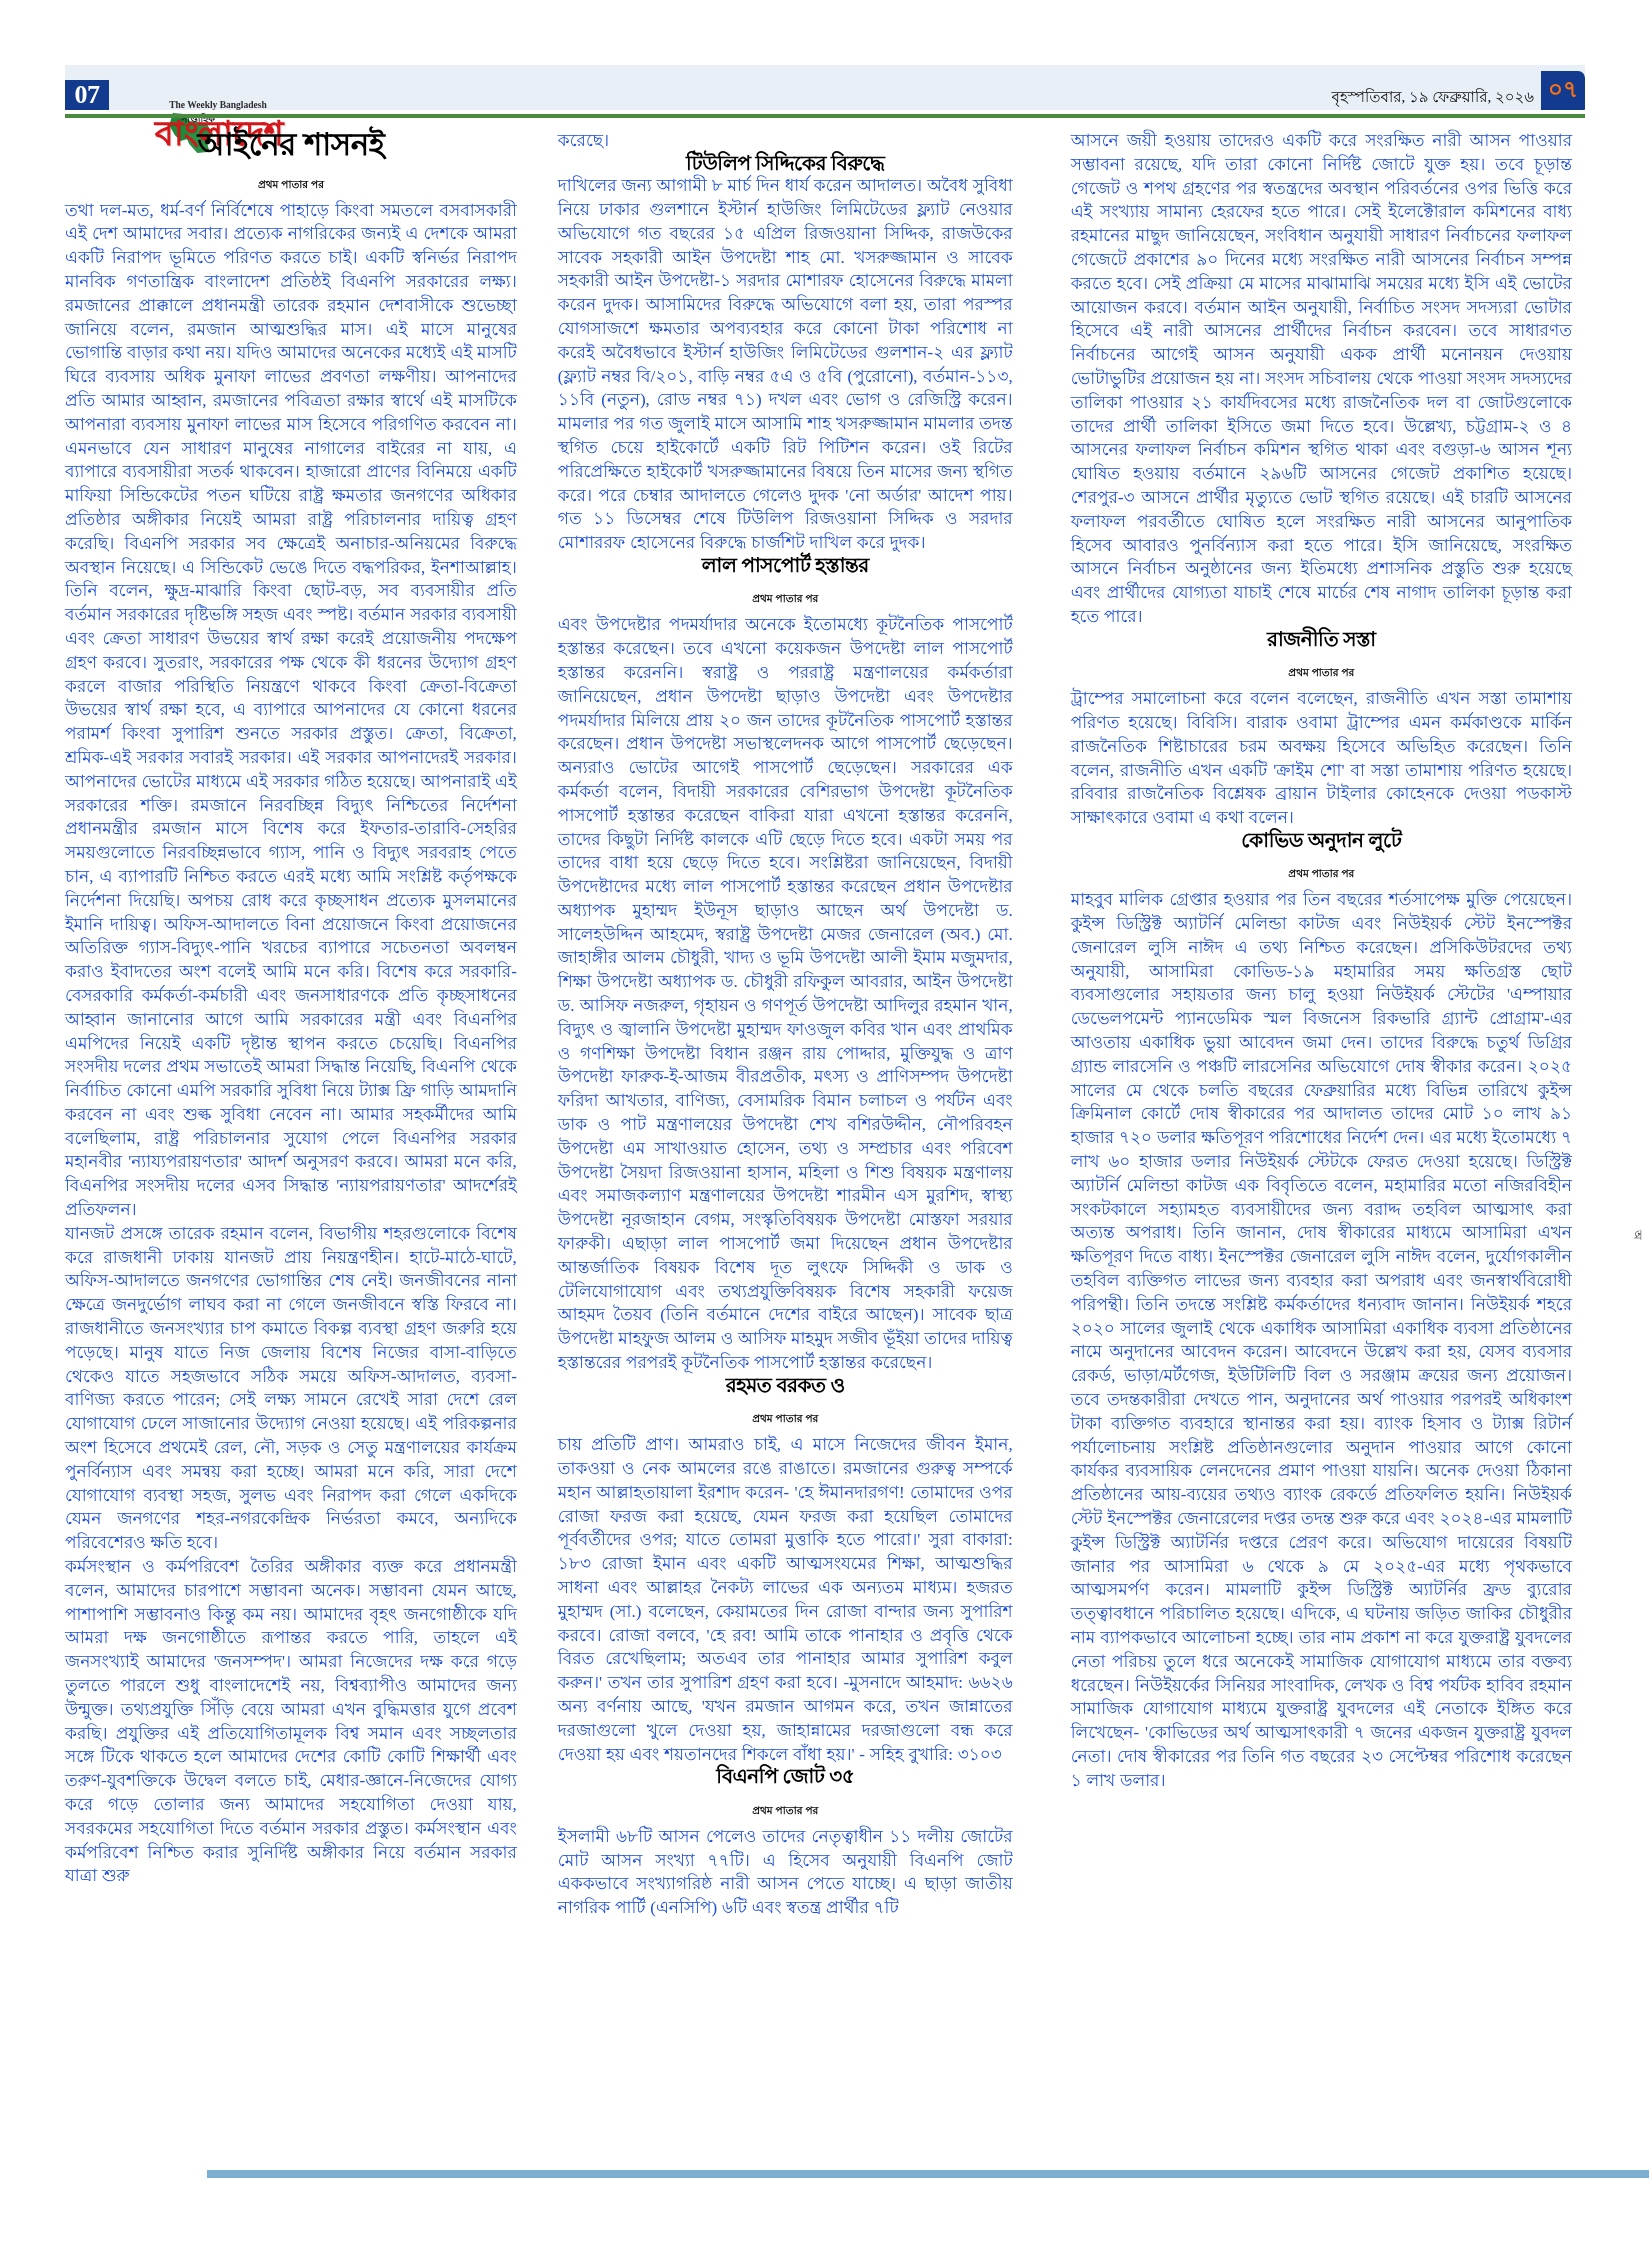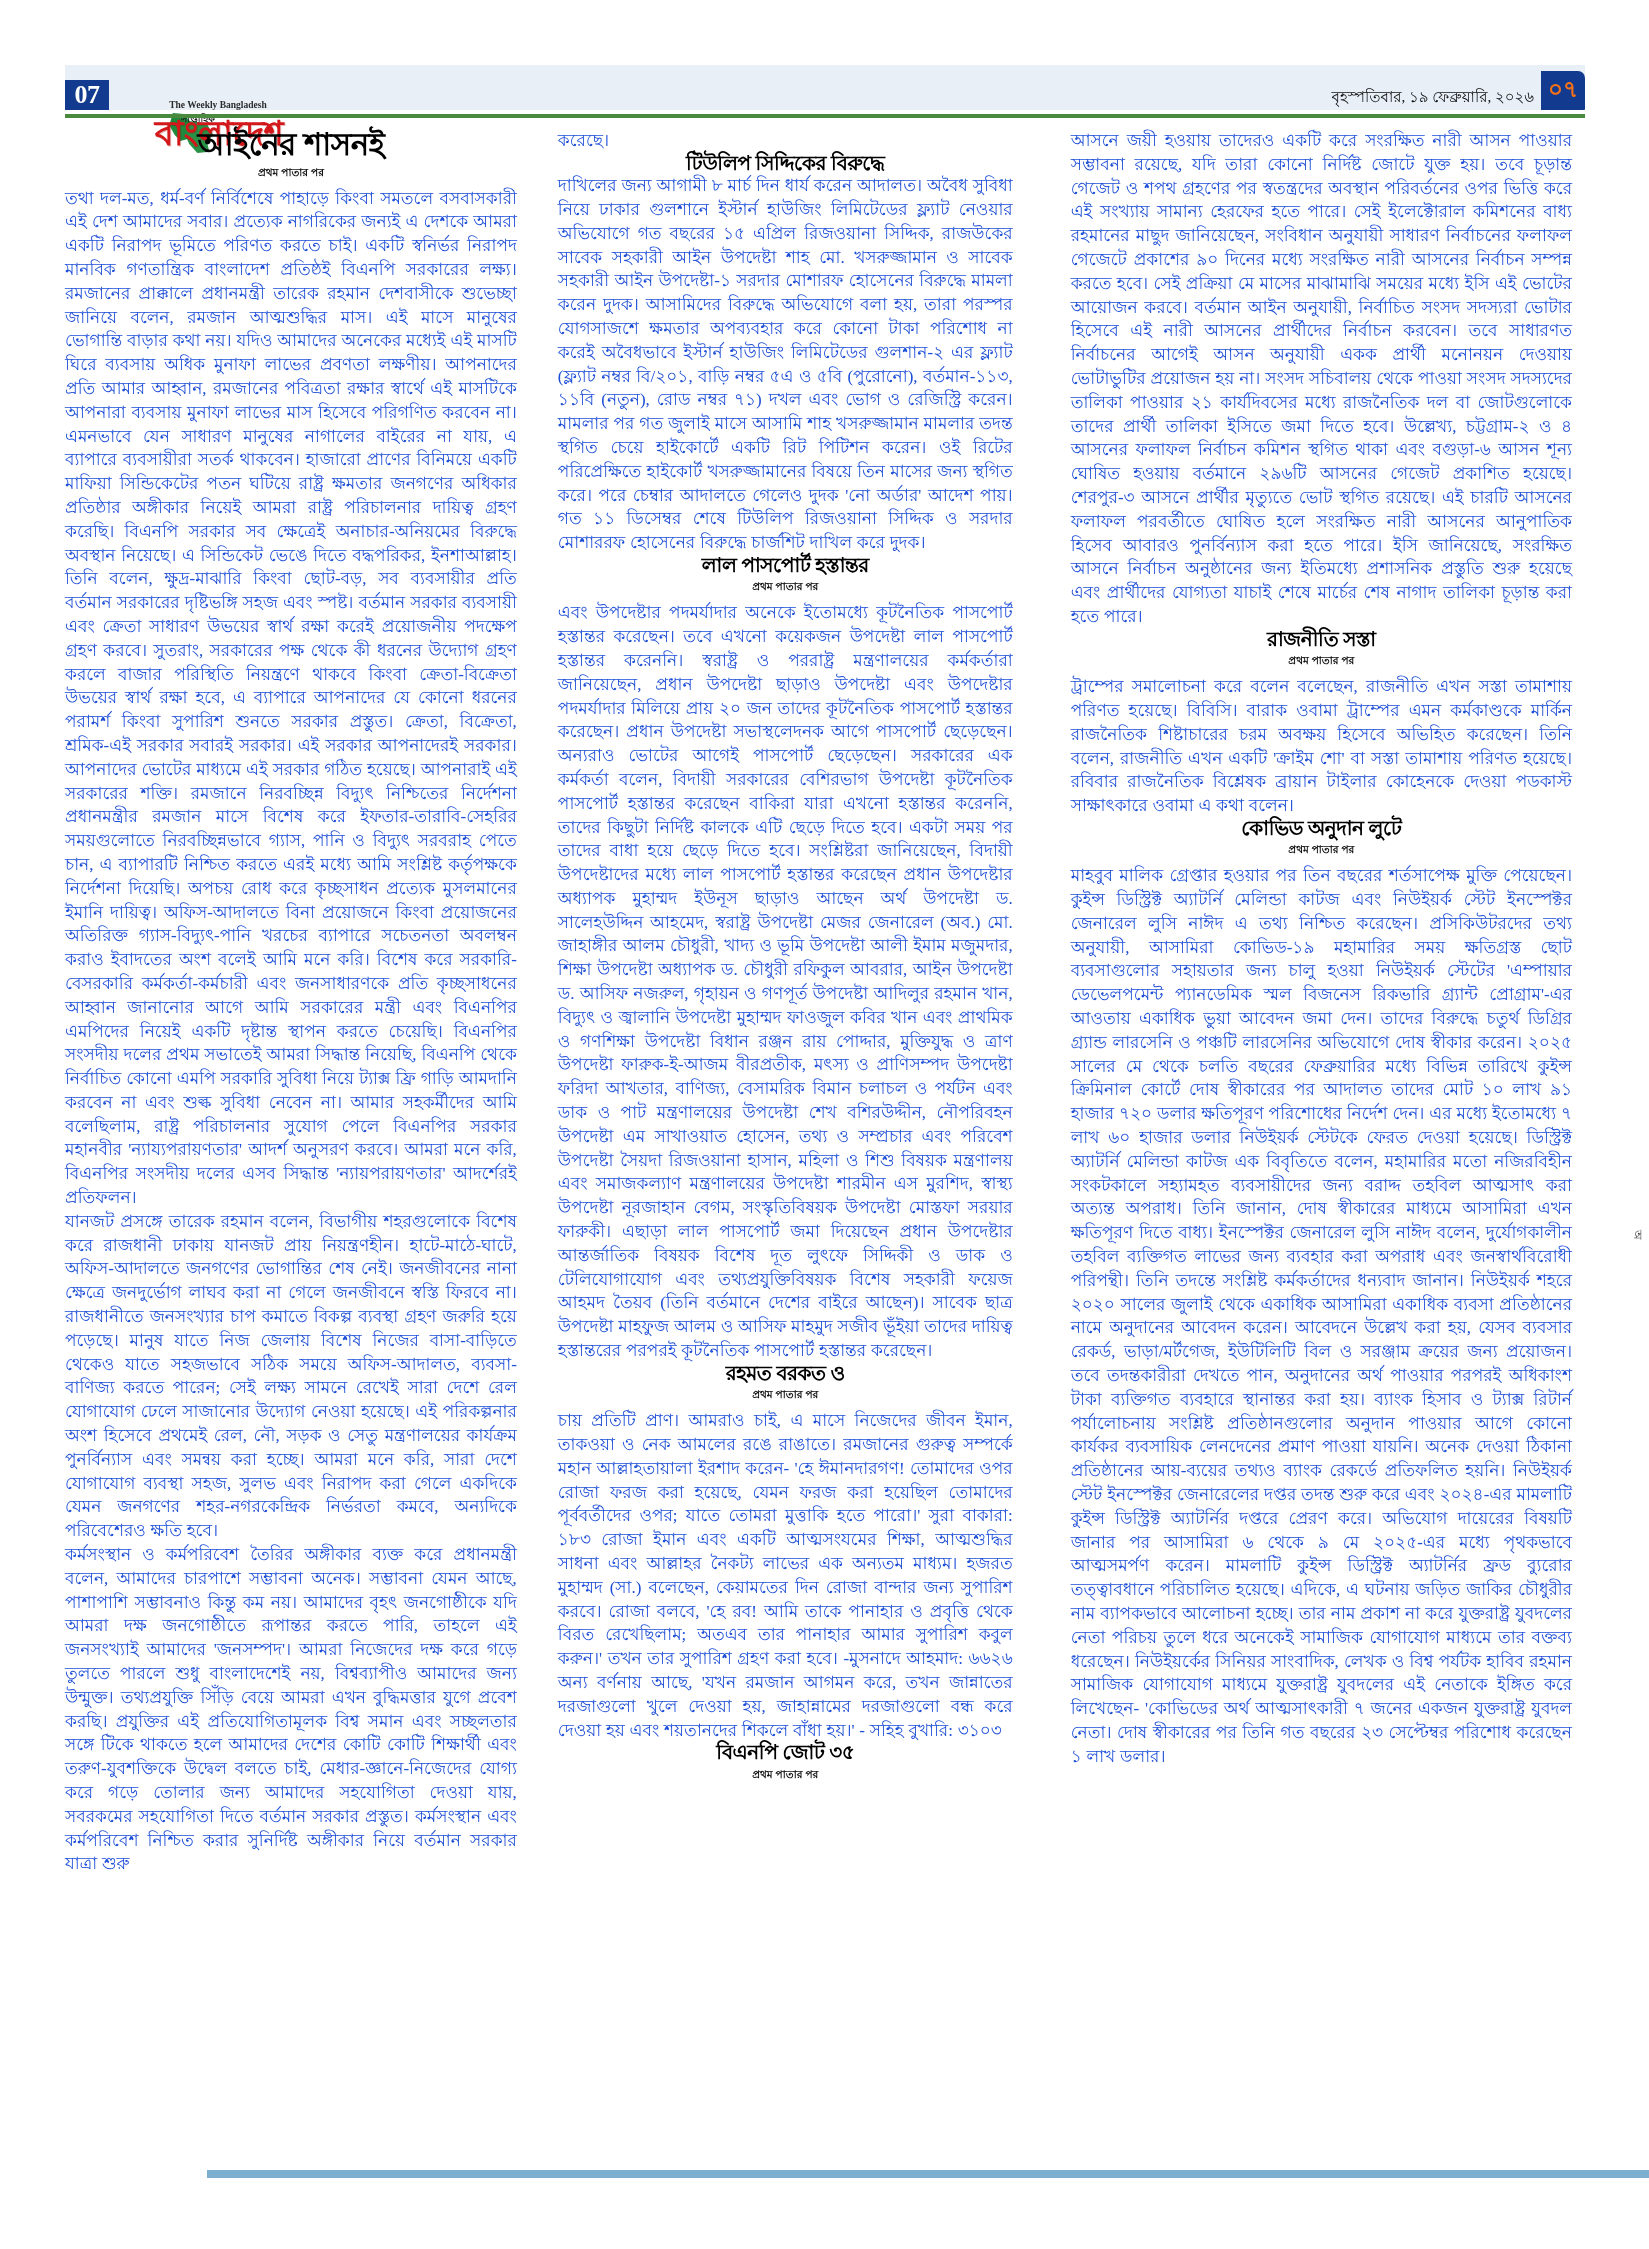--- a/index.html
+++ b/index.html
@@ -94,21 +94,21 @@
     font-family:"Liberation Sans", sans-serif;
     line-height:1.02;
     margin: 0 0 1px 0;
     letter-spacing:-0.5px;
   }
   .headline.h1 { font-size: 31px; }
   .headline.h2 { font-size: 20px; text-align: center; }
   .kicker {
     text-align:center;
     font-size:10.5px; color:#111; font-weight:700;
-    margin: 4px 0 5px 0;
+    margin: 16px 0 5px 0;
     font-family:"Liberation Sans", sans-serif;
   }
 
   p.body {
     margin: 0 0 0 0;
     text-align: justify;
     text-justify: inter-word;
     font-size: 17px;
     line-height: 1.40;
     color:#1d4ed8;
@@ -165,20 +165,21 @@
         <h2 class="headline h2">টিউলিপ সিদ্দিকের বিরুদ্ধে</h2>
         <p class="body">দাখিলের জন্য আগামী ৮ মার্চ দিন ধার্য করেন আদালত। অবৈধ সুবিধা নিয়ে ঢাকার গুলশানে ইস্টার্ন হাউজিং লিমিটেডের ফ্ল্যাট নেওয়ার অভিযোগে গত বছরের ১৫ এপ্রিল রিজওয়ানা সিদ্দিক, রাজউকের সাবেক সহকারী আইন উপদেষ্টা শাহ মো. খসরুজ্জামান ও সাবেক সহকারী আইন উপদেষ্টা-১ সরদার মোশারফ হোসেনের বিরুদ্ধে মামলা করেন দুদক। আসামিদের বিরুদ্ধে অভিযোগে বলা হয়, তারা পরস্পর যোগসাজশে ক্ষমতার অপব্যবহার করে কোনো টাকা পরিশোধ না করেই অবৈধভাবে ইস্টার্ন হাউজিং লিমিটেডের গুলশান-২ এর ফ্ল্যাট (ফ্ল্যাট নম্বর বি/২০১, বাড়ি নম্বর ৫এ ও ৫বি (পুরোনো), বর্তমান-১১৩, ১১বি (নতুন), রোড নম্বর ৭১) দখল এবং ভোগ ও রেজিস্ট্রি করেন। মামলার পর গত জুলাই মাসে আসামি শাহ খসরুজ্জামান মামলার তদন্ত স্থগিত চেয়ে হাইকোর্টে একটি রিট পিটিশন করেন। ওই রিটের পরিপ্রেক্ষিতে হাইকোর্ট খসরুজ্জামানের বিষয়ে তিন মাসের জন্য স্থগিত করে। পরে চেম্বার আদালতে গেলেও দুদক 'নো অর্ডার' আদেশ পায়। গত ১১ ডিসেম্বর শেষে টিউলিপ রিজওয়ানা সিদ্দিক ও সরদার মোশাররফ হোসেনের বিরুদ্ধে চার্জশিট দাখিল করে দুদক।</p>
         <h2 class="headline h2">লাল পাসপোর্ট হস্তান্তর</h2>
         <div class="kicker">প্রথম পাতার পর</div>
         <p class="body">এবং উপদেষ্টার পদমর্যাদার অনেকে ইতোমধ্যে কূটনৈতিক পাসপোর্ট হস্তান্তর করেছেন। তবে এখনো কয়েকজন উপদেষ্টা লাল পাসপোর্ট হস্তান্তর করেননি। স্বরাষ্ট্র ও পররাষ্ট্র মন্ত্রণালয়ের কর্মকর্তারা জানিয়েছেন, প্রধান উপদেষ্টা ছাড়াও উপদেষ্টা এবং উপদেষ্টার পদমর্যাদার মিলিয়ে প্রায় ২০ জন তাদের কূটনৈতিক পাসপোর্ট হস্তান্তর করেছেন। প্রধান উপদেষ্টা সভাস্থলেদনক আগে পাসপোর্ট ছেড়েছেন। অন্যরাও ভোটের আগেই পাসপোর্ট ছেড়েছেন। সরকারের এক কর্মকর্তা বলেন, বিদায়ী সরকারের বেশিরভাগ উপদেষ্টা কূটনৈতিক পাসপোর্ট হস্তান্তর করেছেন বাকিরা যারা এখনো হস্তান্তর করেননি, তাদের কিছুটা নির্দিষ্ট কালকে এটি ছেড়ে দিতে হবে। একটা সময় পর তাদের বাধা হয়ে ছেড়ে দিতে হবে। সংশ্লিষ্টরা জানিয়েছেন, বিদায়ী উপদেষ্টাদের মধ্যে লাল পাসপোর্ট হস্তান্তর করেছেন প্রধান উপদেষ্টার অধ্যাপক মুহাম্মদ ইউনূস ছাড়াও আছেন অর্থ উপদেষ্টা ড. সালেহউদ্দিন আহমেদ, স্বরাষ্ট্র উপদেষ্টা মেজর জেনারেল (অব.) মো. জাহাঙ্গীর আলম চৌধুরী, খাদ্য ও ভূমি উপদেষ্টা আলী ইমাম মজুমদার, শিক্ষা উপদেষ্টা অধ্যাপক ড. চৌধুরী রফিকুল আবরার, আইন উপদেষ্টা ড. আসিফ নজরুল, গৃহায়ন ও গণপূর্ত উপদেষ্টা আদিলুর রহমান খান, বিদ্যুৎ ও জ্বালানি উপদেষ্টা মুহাম্মদ ফাওজুল কবির খান এবং প্রাথমিক ও গণশিক্ষা উপদেষ্টা বিধান রঞ্জন রায় পোদ্দার, মুক্তিযুদ্ধ ও ত্রাণ উপদেষ্টা ফারুক-ই-আজম বীরপ্রতীক, মৎস্য ও প্রাণিসম্পদ উপদেষ্টা ফরিদা আখতার, বাণিজ্য, বেসামরিক বিমান চলাচল ও পর্যটন এবং ডাক ও পাট মন্ত্রণালয়ের উপদেষ্টা শেখ বশিরউদ্দীন, নৌপরিবহন উপদেষ্টা এম সাখাওয়াত হোসেন, তথ্য ও সম্প্রচার এবং পরিবেশ উপদেষ্টা সৈয়দা রিজওয়ানা হাসান, মহিলা ও শিশু বিষয়ক মন্ত্রণালয় এবং সমাজকল্যাণ মন্ত্রণালয়ের উপদেষ্টা শারমীন এস মুরশিদ, স্বাস্থ্য উপদেষ্টা নূরজাহান বেগম, সংস্কৃতিবিষয়ক উপদেষ্টা মোস্তফা সরয়ার ফারুকী। এছাড়া লাল পাসপোর্ট জমা দিয়েছেন প্রধান উপদেষ্টার আন্তর্জাতিক বিষয়ক বিশেষ দূত লুৎফে সিদ্দিকী ও ডাক ও টেলিযোগাযোগ এবং তথ্যপ্রযুক্তিবিষয়ক বিশেষ সহকারী ফয়েজ আহমদ তৈয়ব (তিনি বর্তমানে দেশের বাইরে আছেন)। সাবেক ছাত্র উপদেষ্টা মাহফুজ আলম ও আসিফ মাহমুদ সজীব ভূঁইয়া তাদের দায়িত্ব হস্তান্তরের পরপরই কূটনৈতিক পাসপোর্ট হস্তান্তর করেছেন।</p>
         <h2 class="headline h2">রহমত বরকত ও</h2>
         <div class="kicker">প্রথম পাতার পর</div>
         <p class="body">চায় প্রতিটি প্রাণ। আমরাও চাই, এ মাসে নিজেদের জীবন ইমান, তাকওয়া ও নেক আমলের রঙে রাঙাতে। রমজানের গুরুত্ব সম্পর্কে মহান আল্লাহতায়ালা ইরশাদ করেন- 'হে ঈমানদারগণ! তোমাদের ওপর রোজা ফরজ করা হয়েছে, যেমন ফরজ করা হয়েছিল তোমাদের পূর্ববর্তীদের ওপর; যাতে তোমরা মুত্তাকি হতে পারো।' সুরা বাকারা: ১৮৩ রোজা ইমান এবং একটি আত্মসংযমের শিক্ষা, আত্মশুদ্ধির সাধনা এবং আল্লাহর নৈকট্য লাভের এক অন্যতম মাধ্যম। হজরত মুহাম্মদ (সা.) বলেছেন, কেয়ামতের দিন রোজা বান্দার জন্য সুপারিশ করবে। রোজা বলবে, 'হে রব! আমি তাকে পানাহার ও প্রবৃত্তি থেকে বিরত রেখেছিলাম; অতএব তার পানাহার আমার সুপারিশ কবুল করুন।' তখন তার সুপারিশ গ্রহণ করা হবে। -মুসনাদে আহমাদ: ৬৬২৬ অন্য বর্ণনায় আছে, 'যখন রমজান আগমন করে, তখন জান্নাতের দরজাগুলো খুলে দেওয়া হয়, জাহান্নামের দরজাগুলো বন্ধ করে দেওয়া হয় এবং শয়তানদের শিকলে বাঁধা হয়।' - সহিহ বুখারি: ৩১০৩</p>
         <h2 class="headline h2">বিএনপি জোট ৩৫</h2>
         <div class="kicker">প্রথম পাতার পর</div>
+        <p class="body">ইসলামী ৬৮টি আসন পেলেও তাদের নেতৃত্বাধীন ১১ দলীয় জোটের মোট আসন সংখ্যা ৭৭টি। এ হিসেব অনুযায়ী বিএনপি জোট এককভাবে সংখ্যাগরিষ্ঠ নারী আসন পেতে যাচ্ছে। এ ছাড়া জাতীয় নাগরিক পার্টি (এনসিপি) ৬টি এবং স্বতন্ত্র প্রার্থীর ৭টি</p>
       </div>
       <div class="col">
         <p class="body">আসনে জয়ী হওয়ায় তাদেরও একটি করে সংরক্ষিত নারী আসন পাওয়ার সম্ভাবনা রয়েছে, যদি তারা কোনো নির্দিষ্ট জোটে যুক্ত হয়। তবে চূড়ান্ত গেজেট ও শপথ গ্রহণের পর স্বতন্ত্রদের অবস্থান পরিবর্তনের ওপর ভিত্তি করে এই সংখ্যায় সামান্য হেরফের হতে পারে। সেই ইলেক্টোরাল কমিশনের বাধ্য রহমানের মাছুদ জানিয়েছেন, সংবিধান অনুযায়ী সাধারণ নির্বাচনের ফলাফল গেজেটে প্রকাশের ৯০ দিনের মধ্যে সংরক্ষিত নারী আসনের নির্বাচন সম্পন্ন করতে হবে। সেই প্রক্রিয়া মে মাসের মাঝামাঝি সময়ের মধ্যে ইসি এই ভোটের আয়োজন করবে। বর্তমান আইন অনুযায়ী, নির্বাচিত সংসদ সদস্যরা ভোটার হিসেবে এই নারী আসনের প্রার্থীদের নির্বাচন করবেন। তবে সাধারণত নির্বাচনের আগেই আসন অনুযায়ী একক প্রার্থী মনোনয়ন দেওয়ায় ভোটাভুটির প্রয়োজন হয় না। সংসদ সচিবালয় থেকে পাওয়া সংসদ সদস্যদের তালিকা পাওয়ার ২১ কার্যদিবসের মধ্যে রাজনৈতিক দল বা জোটগুলোকে তাদের প্রার্থী তালিকা ইসিতে জমা দিতে হবে। উল্লেখ্য, চট্টগ্রাম-২ ও ৪ আসনের ফলাফল নির্বাচন কমিশন স্থগিত থাকা এবং বগুড়া-৬ আসন শূন্য ঘোষিত হওয়ায় বর্তমানে ২৯৬টি আসনের গেজেট প্রকাশিত হয়েছে। শেরপুর-৩ আসনে প্রার্থীর মৃত্যুতে ভোট স্থগিত রয়েছে। এই চারটি আসনের ফলাফল পরবর্তীতে ঘোষিত হলে সংরক্ষিত নারী আসনের আনুপাতিক হিসেব আবারও পুনর্বিন্যাস করা হতে পারে। ইসি জানিয়েছে, সংরক্ষিত আসনে নির্বাচন অনুষ্ঠানের জন্য ইতিমধ্যে প্রশাসনিক প্রস্তুতি শুরু হয়েছে এবং প্রার্থীদের যোগ্যতা যাচাই শেষে মার্চের শেষ নাগাদ তালিকা চূড়ান্ত করা হতে পারে।</p>
         <h2 class="headline h2">রাজনীতি সস্তা</h2>
         <div class="kicker">প্রথম পাতার পর</div>
         <p class="body">ট্রাম্পের সমালোচনা করে বলেন বলেছেন, রাজনীতি এখন সস্তা তামাশায় পরিণত হয়েছে। বিবিসি। বারাক ওবামা ট্রাম্পের এমন কর্মকাণ্ডকে মার্কিন রাজনৈতিক শিষ্টাচারের চরম অবক্ষয় হিসেবে অভিহিত করেছেন। তিনি বলেন, রাজনীতি এখন একটি 'ক্রাইম শো' বা সস্তা তামাশায় পরিণত হয়েছে। রবিবার রাজনৈতিক বিশ্লেষক ব্রায়ান টাইলার কোহেনকে দেওয়া পডকাস্ট সাক্ষাৎকারে ওবামা এ কথা বলেন।</p>
         <h2 class="headline h2">কোভিড অনুদান লুটে</h2>
         <div class="kicker">প্রথম পাতার পর</div>
         <p class="body">মাহবুব মালিক গ্রেপ্তার হওয়ার পর তিন বছরের শর্তসাপেক্ষ মুক্তি পেয়েছেন। কুইন্স ডিস্ট্রিক্ট অ্যাটর্নি মেলিন্ডা কাটজ এবং নিউইয়র্ক স্টেট ইনস্পেক্টর জেনারেল লুসি নাঈদ এ তথ্য নিশ্চিত করেছেন। প্রসিকিউটরদের তথ্য অনুযায়ী, আসামিরা কোভিড-১৯ মহামারির সময় ক্ষতিগ্রস্ত ছোট ব্যবসাগুলোর সহায়তার জন্য চালু হওয়া নিউইয়র্ক স্টেটের 'এম্পায়ার ডেভেলপমেন্ট প্যানডেমিক স্মল বিজনেস রিকভারি গ্র্যান্ট প্রোগ্রাম'-এর আওতায় একাধিক ভুয়া আবেদন জমা দেন। তাদের বিরুদ্ধে চতুর্থ ডিগ্রির গ্র্যান্ড লারসেনি ও পঞ্চটি লারসেনির অভিযোগে দোষ স্বীকার করেন। ২০২৫ সালের মে থেকে চলতি বছরের ফেব্রুয়ারির মধ্যে বিভিন্ন তারিখে কুইন্স ক্রিমিনাল কোর্টে দোষ স্বীকারের পর আদালত তাদের মোট ১০ লাখ ৯১ হাজার ৭২০ ডলার ক্ষতিপূরণ পরিশোধের নির্দেশ দেন। এর মধ্যে ইতোমধ্যে ৭ লাখ ৬০ হাজার ডলার নিউইয়র্ক স্টেটকে ফেরত দেওয়া হয়েছে। ডিস্ট্রিক্ট অ্যাটর্নি মেলিন্ডা কাটজ এক বিবৃতিতে বলেন, মহামারির মতো নজিরবিহীন সংকটকালে সহ্যামহত ব্যবসায়ীদের জন্য বরাদ্দ তহবিল আত্মসাৎ করা অত্যন্ত অপরাধ। তিনি জানান, দোষ স্বীকারের মাধ্যমে আসামিরা এখন ক্ষতিপূরণ দিতে বাধ্য। ইনস্পেক্টর জেনারেল লুসি নাঈদ বলেন, দুর্যোগকালীন তহবিল ব্যক্তিগত লাভের জন্য ব্যবহার করা অপরাধ এবং জনস্বার্থবিরোধী পরিপন্থী। তিনি তদন্তে সংশ্লিষ্ট কর্মকর্তাদের ধন্যবাদ জানান। নিউইয়র্ক শহরে ২০২০ সালের জুলাই থেকে একাধিক আসামিরা একাধিক ব্যবসা প্রতিষ্ঠানের নামে অনুদানের আবেদন করেন। আবেদনে উল্লেখ করা হয়, যেসব ব্যবসার রেকর্ড, ভাড়া/মর্টগেজ, ইউটিলিটি বিল ও সরঞ্জাম ক্রয়ের জন্য প্রয়োজন। তবে তদন্তকারীরা দেখতে পান, অনুদানের অর্থ পাওয়ার পরপরই অধিকাংশ টাকা ব্যক্তিগত ব্যবহারে স্থানান্তর করা হয়। ব্যাংক হিসাব ও ট্যাক্স রিটার্ন পর্যালোচনায় সংশ্লিষ্ট প্রতিষ্ঠানগুলোর অনুদান পাওয়ার আগে কোনো কার্যকর ব্যবসায়িক লেনদেনের প্রমাণ পাওয়া যায়নি। অনেক দেওয়া ঠিকানা প্রতিষ্ঠানের আয়-ব্যয়ের তথ্যও ব্যাংক রেকর্ডে প্রতিফলিত হয়নি। নিউইয়র্ক স্টেট ইনস্পেক্টর জেনারেলের দপ্তর তদন্ত শুরু করে এবং ২০২৪-এর মামলাটি কুইন্স ডিস্ট্রিক্ট অ্যাটর্নির দপ্তরে প্রেরণ করে। অভিযোগ দায়েরের বিষয়টি জানার পর আসামিরা ৬ থেকে ৯ মে ২০২৫-এর মধ্যে পৃথকভাবে আত্মসমর্পণ করেন। মামলাটি কুইন্স ডিস্ট্রিক্ট অ্যাটর্নির ফ্রড ব্যুরোর তত্ত্বাবধানে পরিচালিত হয়েছে। এদিকে, এ ঘটনায় জড়িত জাকির চৌধুরীর নাম ব্যাপকভাবে আলোচনা হচ্ছে। তার নাম প্রকাশ না করে যুক্তরাষ্ট্র যুবদলের নেতা পরিচয় তুলে ধরে অনেকেই সামাজিক যোগাযোগ মাধ্যমে তার বক্তব্য ধরেছেন। নিউইয়র্কের সিনিয়র সাংবাদিক, লেখক ও বিশ্ব পর্যটক হাবিব রহমান সামাজিক যোগাযোগ মাধ্যমে যুক্তরাষ্ট্র যুবদলের এই নেতাকে ইঙ্গিত করে লিখেছেন- 'কোভিডের অর্থ আত্মসাৎকারী ৭ জনের একজন যুক্তরাষ্ট্র যুবদল নেতা। দোষ স্বীকারের পর তিনি গত বছরের ২৩ সেপ্টেম্বর পরিশোধ করেছেন ১ লাখ ডলার।</p>
       </div>

